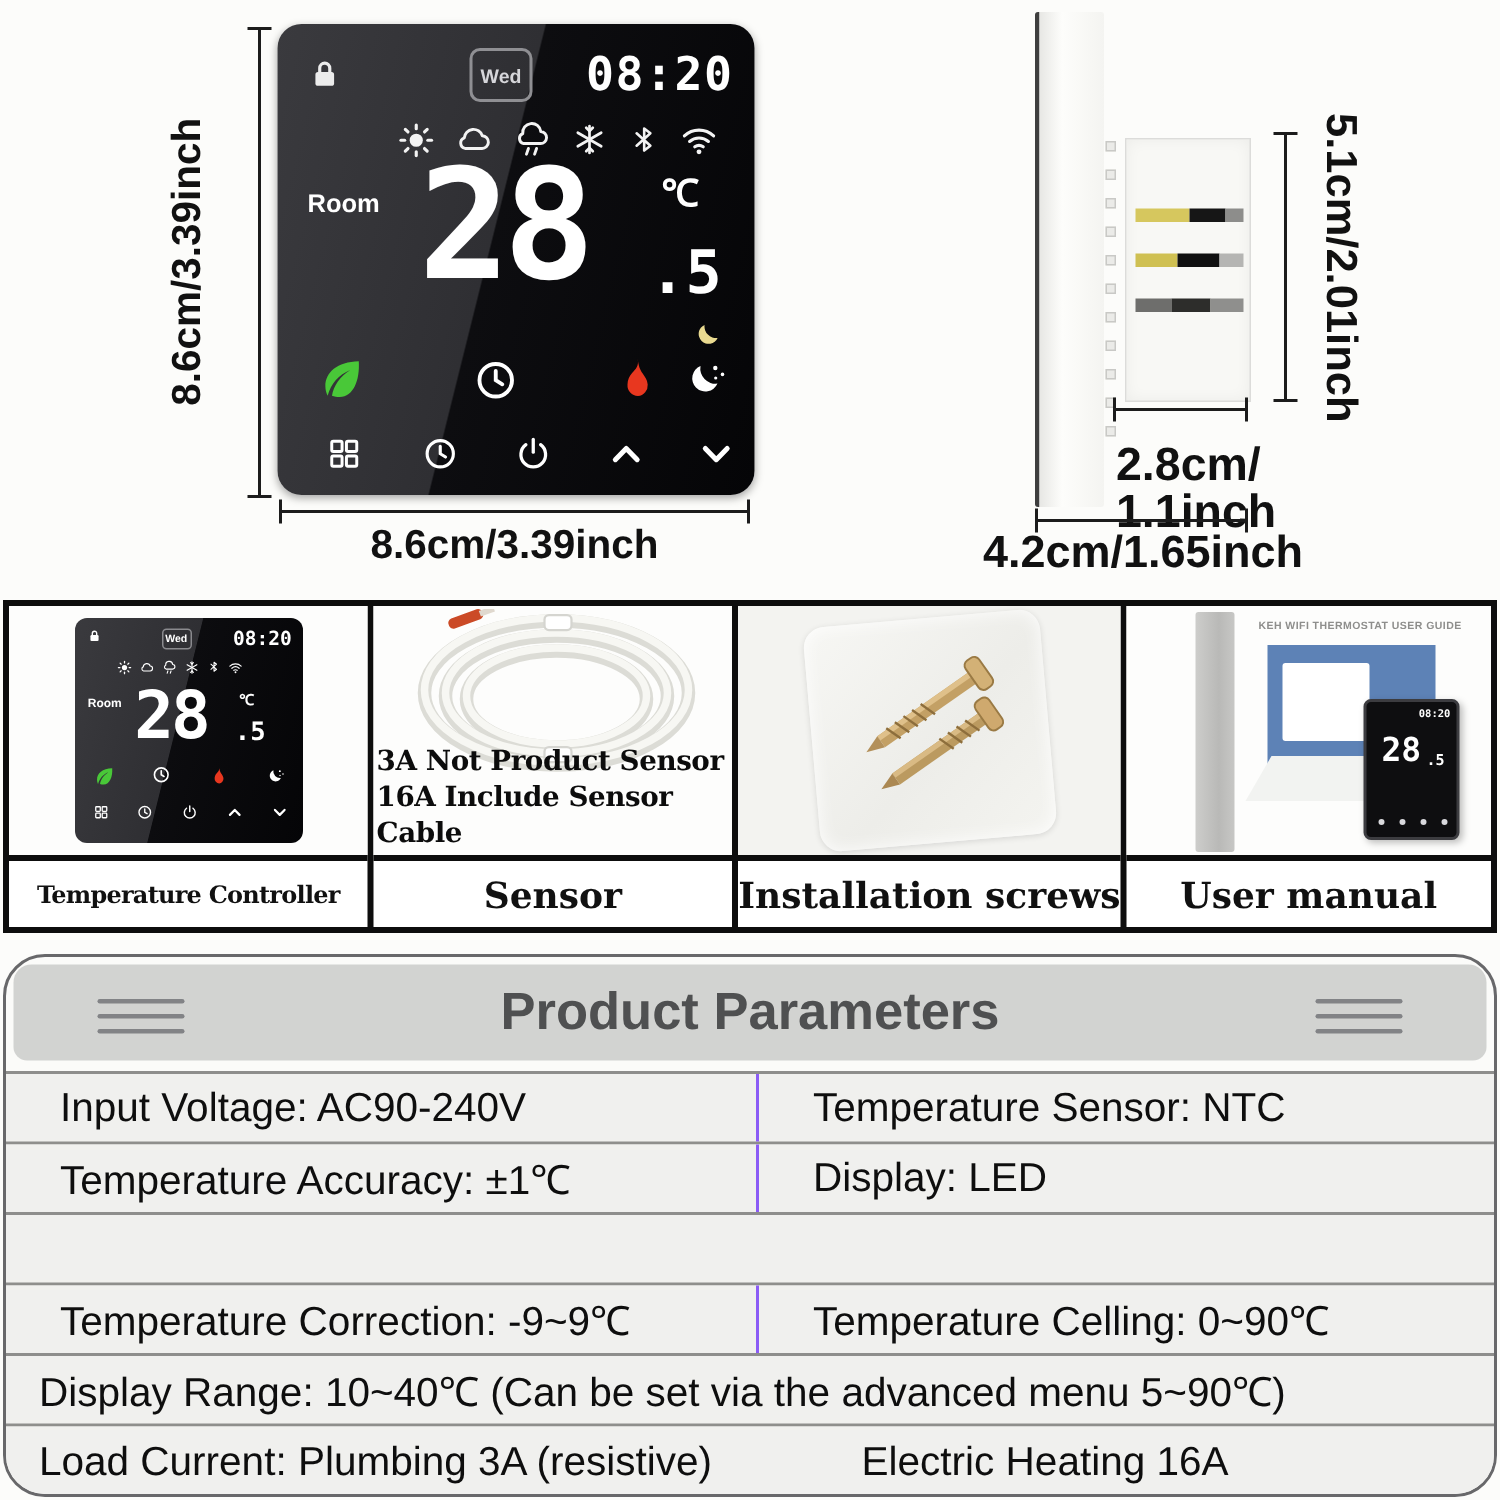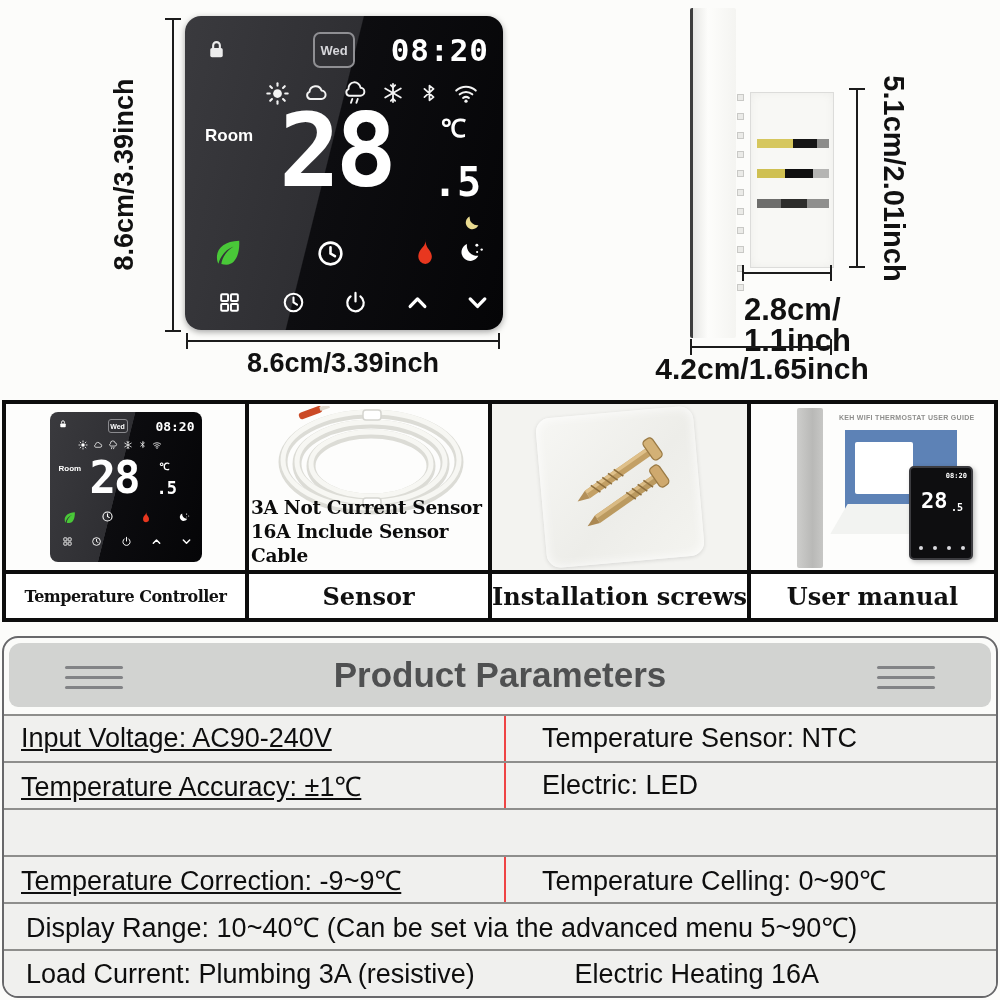--- a/index.html
+++ b/index.html
@@ -85,30 +85,30 @@
   .manual-floor { position:absolute; left:-6px; bottom:-2px; width:90px; height:30px; background:#f2f3f1; transform:skewX(-30deg); }
   .manual-thermo { position:absolute; left:158px; top:62px; width:64px; height:94px; background:#0e0e10; border:2px solid #3c3c40;
                    border-radius:5px; box-shadow:2px 2px 5px rgba(0,0,0,.25); }
   .manual-thermo .mt-time { position:absolute; right:4px; top:4px; color:#fff; font:bold 7px "DejaVu Sans Mono", monospace; }
   .manual-thermo .mt-temp { position:absolute; left:10px; top:22px; color:#fff; font:bold 22px/1 "DejaVu Sans Mono", monospace; }
   .manual-thermo .mt-dec { position:absolute; left:40px; top:34px; color:#fff; font:bold 10px "DejaVu Sans Mono", monospace; }
   .manual-thermo .mt-dots { position:absolute; left:8px; bottom:8px; width:46px; display:flex; justify-content:space-between; }
   .manual-thermo .mt-dots b { width:4px; height:4px; border-radius:50%; background:#d9d9dd; }
 
   
-  .params { left:2px; top:636px; width:996px; height:362px; border:2px solid #68686a; border-radius:16px; background:#fbfbf9; overflow:hidden; }
+  .params { left:2px; top:636px; width:996px; height:362px; border:2px solid #68686a; border-radius:28px; background:#fbfbf9; overflow:hidden; }
   .params-header { position:relative; margin:5px 5px 0 5px; height:64px; background:#d2d3d1; border-radius:12px 12px 9px 9px; }
   .params-title { position:absolute; width:100%; text-align:center; line-height:64px; font-size:35px; font-weight:bold; color:#4f5051; }
   .burger { position:absolute; top:23px; width:58px; display:flex; flex-direction:column; gap:7px; }
   .burger span { display:block; height:3px; background:#828386; border-radius:2px; }
   .burger.l { left:56px; } .burger.r { right:56px; }
   .params-table { margin-top:7px; border-top:2px solid #8e8e8c; }
   .prow { display:flex; height:47px; background:#f0f0ee; border-bottom:2px solid #8e8e8c; font-size:27px; color:#0e0e0e; align-items:center; }
   .prow:last-child { border-bottom:none; }
-  .pcell-l { width:50.6%; height:100%; border-right:2px solid #ef4444; display:flex; align-items:center; padding-left:17px;text-decoration:underline; }
+  .pcell-l { width:50.6%; height:100%; border-right:2px solid #8b5cf6; display:flex; align-items:center; padding-left:36px; }
   .pcell-r { flex:1; height:100%; display:flex; align-items:center; padding-left:36px; }
   .prow.full { position:relative; padding-left:22px; }
   .prow .right-span { position:absolute; left:57.5%; }
 </style>
 </head>
 <body>
 
 <svg width="0" height="0" style="position:absolute" aria-hidden="true">
   <defs>
     <g id="ic-lock">
@@ -405,21 +405,21 @@
             <ellipse cx="108" cy="58" rx="60" ry="32"></ellipse>
           </g>
           <rect x="100" y="4" width="18" height="10" rx="3" fill="#fff" stroke="#d5d5d0" stroke-width="1.5"></rect>
           <rect x="100" y="92" width="18" height="10" rx="3" fill="#fff" stroke="#d5d5d0" stroke-width="1.5"></rect>
           <g transform="rotate(-20 48 8)">
               <rect x="36" y="3" width="24" height="7" rx="3" fill="#cb4a26"></rect>
               <rect x="58" y="4.5" width="10" height="4" fill="#e0d9cf"></rect>
             </g>
         </svg>
         <div class="sensor-notes">
-          <div>3A Not Current Sensor</div>
+          <div>3A Not Product Sensor</div>
           <div>16A Include Sensor Cable</div>
         </div>
       </div>
       <div class="pkg-label">Sensor</div>
     </div>
 
     <div class="pkg">
       <div class="pkg-img" style="background:#f3f3f0;">
         <div class="bag"></div>
         <svg style="position:absolute; left:50%; top:50%; transform:translate(-50%,-50%);" width="150" height="150" viewBox="0 0 150 150">
@@ -493,21 +493,21 @@
           <span></span>
         </div>
     </div>
     <div class="params-table">
       <div class="prow">
         <div class="pcell-l">Input Voltage: AC90-240V</div>
         <div class="pcell-r">Temperature Sensor: NTC</div>
       </div>
       <div class="prow">
         <div class="pcell-l">Temperature Accuracy: ±1℃</div>
-        <div class="pcell-r">Electric: LED</div>
+        <div class="pcell-r">Display: LED</div>
       </div>
       <div class="prow">
       </div>
       <div class="prow">
         <div class="pcell-l">Temperature Correction: -9~9℃</div>
         <div class="pcell-r">Temperature Celling: 0~90℃</div>
       </div>
       <div class="prow full">
         <span>Display Range: 10~40℃ (Can be set via the advanced menu 5~90℃)</span>
       </div>

